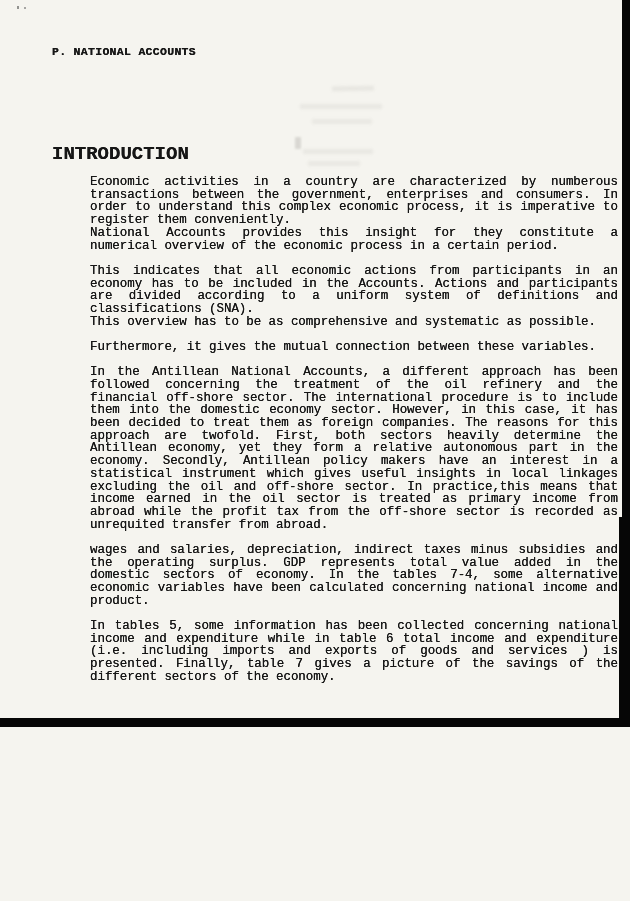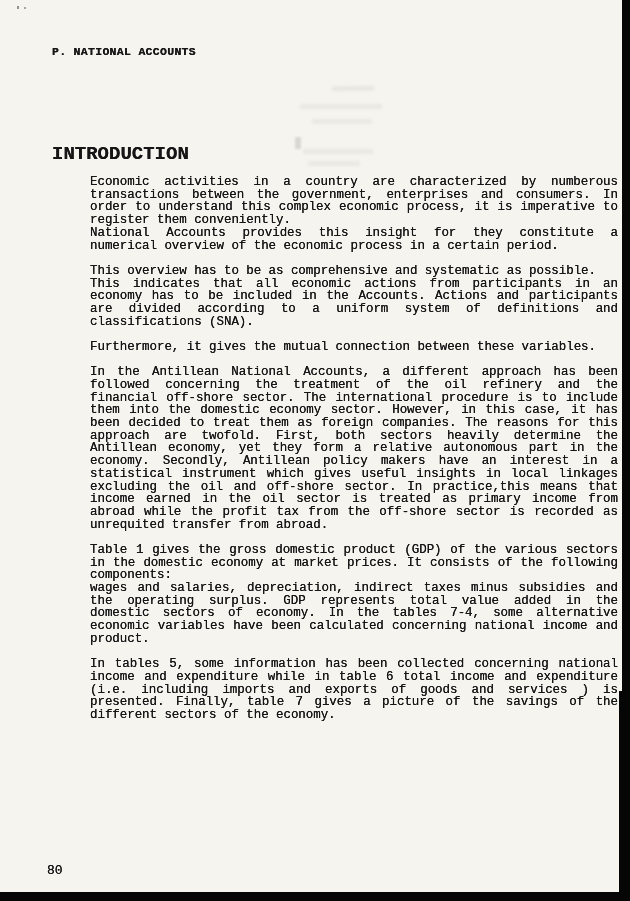--- a/index.html
+++ b/index.html
@@ -7,21 +7,21 @@
     --ink:#161616;
     --edge:#060606;
   }
   html,body{margin:0;padding:0;}
   body{
     width:630px;height:901px;
     background:var(--paper);
     font-family:"Liberation Mono","DejaVu Sans Mono",monospace;
   }
   .page{
-    position:relative;width:630px;height:901px;overflow:hidden;
+    position:relative;width:630px;height:727px;overflow:hidden;
     background:var(--paper);
   }
   .doc-header{
     position:absolute;left:52px;top:45px;
     font-size:11.5px;font-weight:bold;letter-spacing:0.3px;
     color:var(--ink);
     text-shadow:0 0 0.35px currentColor;
   }
   .section-title{
     position:absolute;left:52px;top:143px;
@@ -76,31 +76,30 @@
   <div class="doc-header">P. NATIONAL ACCOUNTS</div>
 
   <div class="section-title">INTRODUCTION</div>
 
   <div class="body-text">
       <div class="para">
         <div class="block">Economic activities in a country are characterized by numberous transactions between the government, enterprises and consumers. In order to understand this complex economic process, it is imperative to register them conveniently.</div>
         <div class="block">National Accounts provides this insight for they constitute a numerical overview of the economic process in a certain period.</div>
       </div>
       <div class="para">
+        <div class="block">This indicates that all economic actions from participants in an economy has to be included in the Accounts. Actions and participants are divided according to a uniform system of definitions and classifications (SNA).</div>
         <div class="block">This overview has to be as comprehensive and systematic as possible.</div>
-        <div class="block">This indicates that all economic actions from participants in an economy has to be included in the Accounts. Actions and participants are divided according to a uniform system of definitions and classifications (SNA).</div>
       </div>
       <div class="para">
         <div class="block">Furthermore, it gives the mutual connection between these variables.</div>
       </div>
       <div class="para">
         <div class="block">In the Antillean National Accounts, a different approach has been followed concerning the treatment of the oil refinery and the financial off-shore sector. The international procedure is to include them into the domestic economy sector. However, in this case, it has been decided to treat them as foreign companies. The reasons for this approach are twofold. First, both sectors heavily determine the Antillean economy, yet they form a relative autonomous part in the economy. Secondly, Antillean policy makers have an interest in a statistical instrument which gives useful insights in local linkages excluding the oil and off-shore sector. In practice,this means that income earned in the oil sector is treated as primary income from abroad while the profit tax from the off-shore sector is recorded as unrequited transfer from abroad.</div>
       </div>
       <div class="para">
-        <div class="block">Table 1 gives the gross domestic product (GDP) of the various sectors in the domestic economy at market prices. It consists of the following components:</div>
         <div class="block">wages and salaries, depreciation, indirect taxes minus subsidies and the operating surplus. GDP represents total value added in the domestic sectors of economy. In the tables 7-4, some alternative economic variables have been calculated concerning national income and product.</div>
       </div>
       <div class="para">
         <div class="block">In tables 5, some information has been collected concerning national income and expenditure while in table 6 total income and expenditure (i.e. including imports and exports of goods and services ) is presented. Finally, table 7 gives a picture of the savings of the different sectors of the economy.</div>
       </div>
     </div>
 
   <div class="page-number">80</div>
 
   <div class="edge-right"></div>

